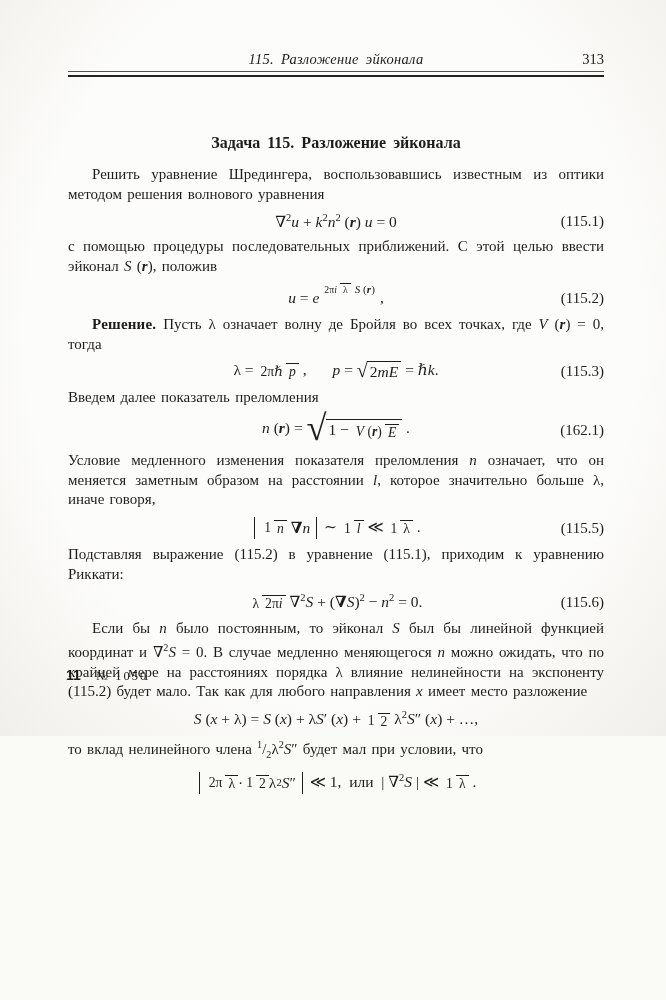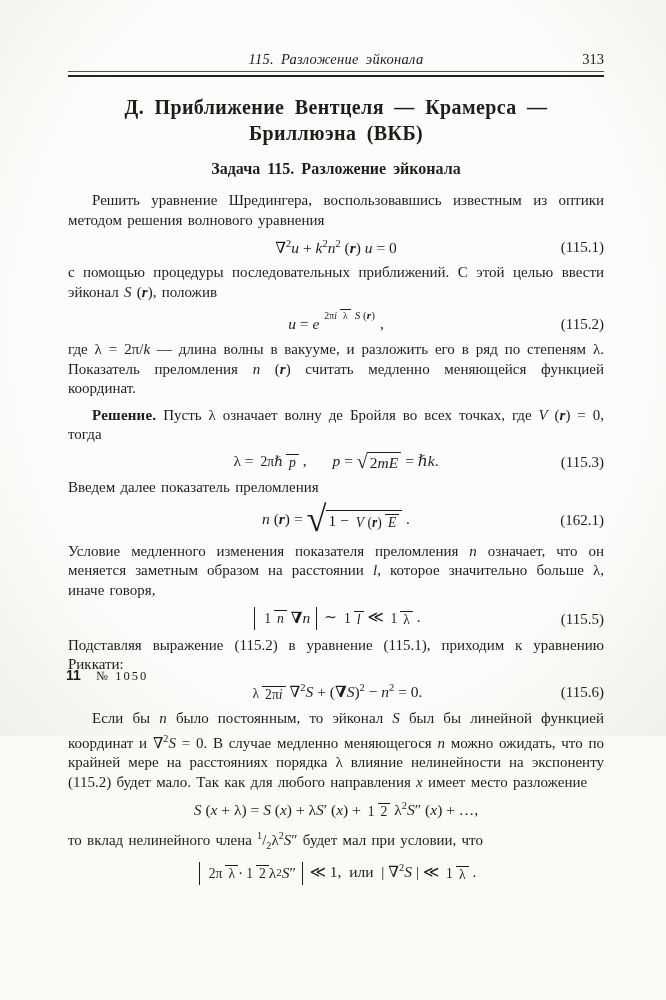--- a/index.html
+++ b/index.html
@@ -110,22 +110,21 @@
 
 <div class="page">
 
   <div class="running-header">
     <span class="rh-title">115. Разложение эйконала</span>
     <span class="rh-page">313</span>
   </div>
   <div class="header-rule"></div>
 
   <h1 class="chapter-title">
-    <span>Д. Приближение Вентцеля — Крамерса —</span><br>
-    <span>Бриллюэна (ВКБ)</span>
+    <br>
   </h1>
 
   <h2 class="task-title">Задача 115. Разложение эйконала</h2>
 
   <p class="para indent" style="margin-top:12px">Решить уравнение Шредингера, воспользовавшись известным из оптики методом решения волнового уравнения</p>
 
   <div class="eq-row">
     <span class="eq-body">∇<sup>2</sup><i>u</i> + <i>k</i><sup>2</sup><i>n</i><sup>2</sup> (<span class="bi">r</span>) <i>u</i> = 0</span>
     <span class="eq-num">(115.1)</span>
   </div>
@@ -136,21 +135,20 @@
     <span class="eq-body"><i>u</i> = <i>e</i><span class="expo">
           <span class="frac">
             <span class="fn">2π<i>i</i></span>
             <span class="fd">λ</span>
           </span>
           <span class="etail"><i>S</i> (<span class="bi">r</span>)</span>
         </span><span class="epunct">,</span></span>
     <span class="eq-num">(115.2)</span>
   </div>
 
-  <p class="para">где λ = 2π/<i>k</i> — длина волны в вакууме, и разложить его в ряд по степеням λ. Показатель преломления <i>n</i> (<span class="bi">r</span>) считать медленно меняющейся функцией координат.</p>
 
   <p class="para indent" style="margin-top:7px"><b>Решение.</b> Пусть λ означает волну де Бройля во всех точках, где <i>V</i> (<span class="bi">r</span>) = 0, тогда</p>
 
   <div class="eq-row">
     <span class="eq-body">λ = <span class="frac">
           <span class="fn">2πℏ</span>
           <span class="fd"><i>p</i></span>
         </span> ,<span class="gap"></span><i>p</i> = <span class="sqrt">
           <span class="rsign">√</span>
           <span class="rad">2<i>mE</i></span>

